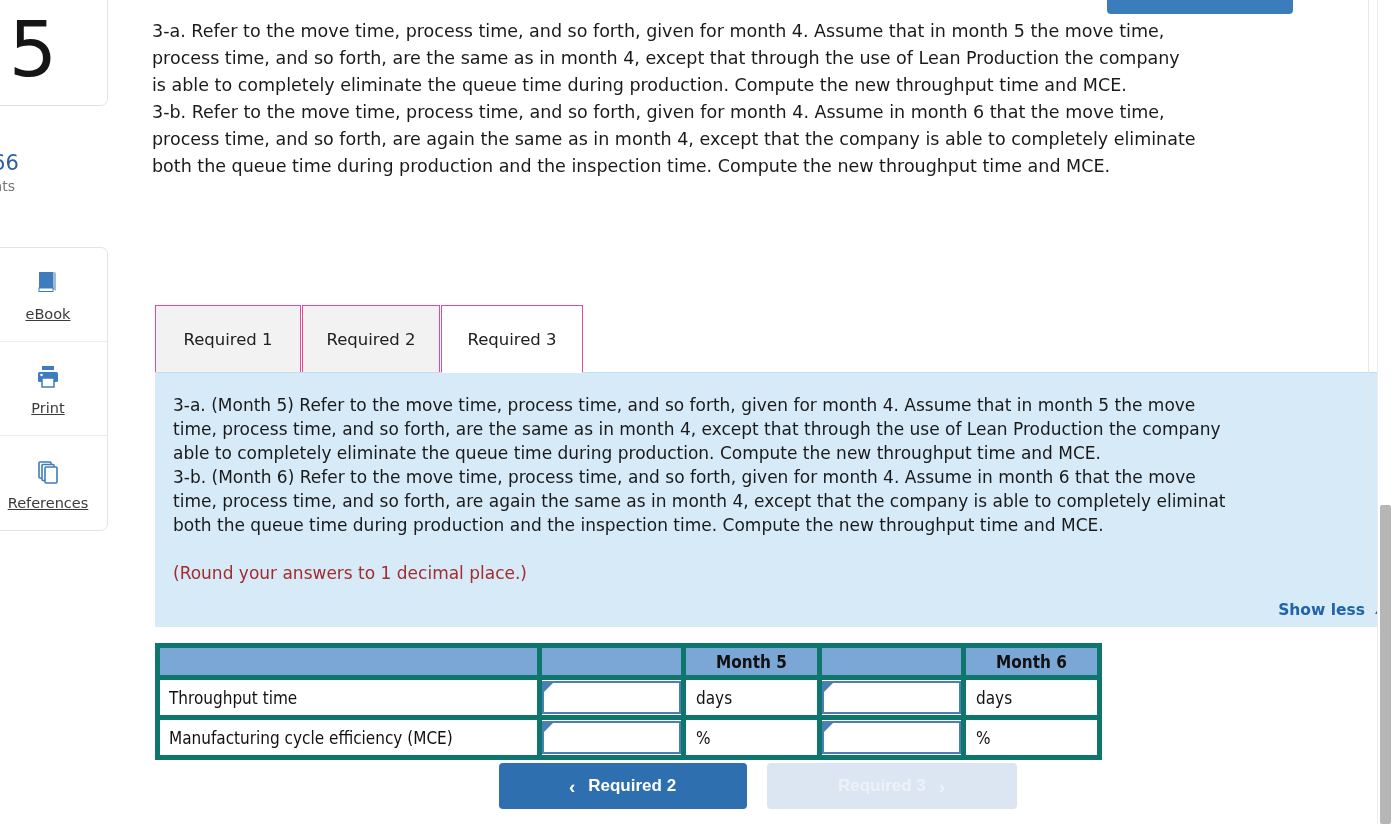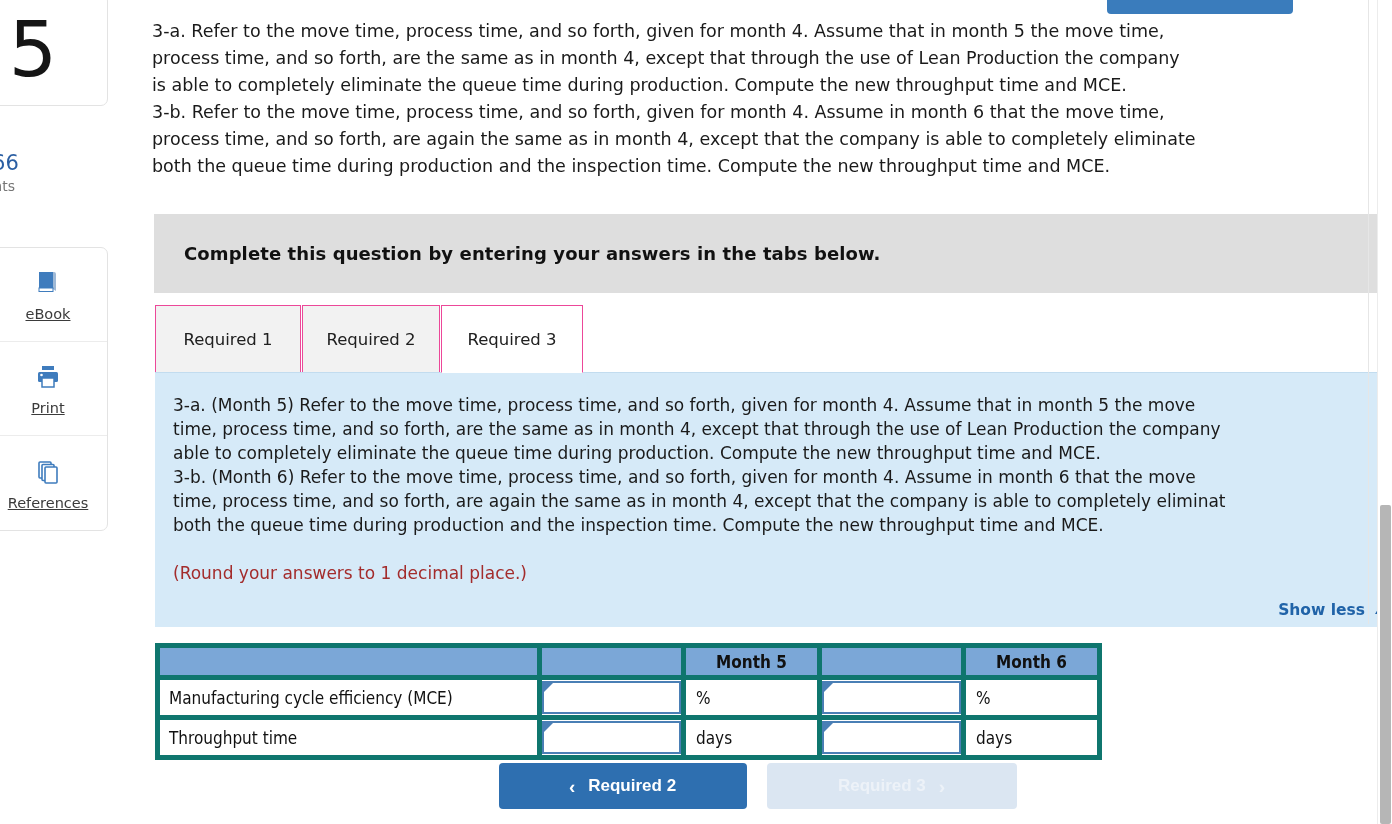--- a/index.html
+++ b/index.html
@@ -403,23 +403,20 @@
 
   <div id="top-blue-button"></div>
 
   <div id="question-intro">3-a. Refer to the move time, process time, and so forth, given for month 4. Assume that in month 5 the move time,
 process time, and so forth, are the same as in month 4, except that through the use of Lean Production the company
 is able to completely eliminate the queue time during production.  Compute the new throughput time and MCE.
 3-b. Refer to the move time, process time, and so forth, given for month 4. Assume in month 6 that the move time,
 process time, and so forth, are again the same as in month 4, except that the company is able to completely eliminate
 both the queue time during production and the inspection time. Compute the new throughput time and MCE.</div>
 
-  <div id="grey-banner">
-    <div class="banner-text">Complete this question by entering your answers in the tabs below.</div>
-  </div>
 
   <div id="tabstrip">
     <div class="tab" id="tab-0">
       <span>Required 1</span>
     </div>
     <div class="tab" id="tab-1">
       <span>Required 2</span>
     </div>
     <div class="tab active" id="tab-2">
       <span>Required 3</span>
@@ -445,41 +442,41 @@
       <tr>
         <th class="col-label"></th>
         <th class="col-input"></th>
         <th class="col-unit" style="border-left:none;">Month 5</th>
         <th class="col-input"></th>
         <th class="col-unit" style="border-left:none;">Month 6</th>
       </tr>
     </thead>
     <tbody>
       <tr>
+        <td class="rowlabel">Throughput time</td>
+        <td>
+          <div class="cellinput"></div>
+        </td>
+        <td class="unitcell">days</td>
+        <td>
+          <div class="cellinput"></div>
+        </td>
+        <td class="unitcell">days</td>
+      </tr>
+      <tr>
         <td class="rowlabel">Manufacturing cycle efficiency (MCE)</td>
         <td>
           <div class="cellinput"></div>
         </td>
         <td class="unitcell">%</td>
         <td>
           <div class="cellinput"></div>
         </td>
         <td class="unitcell">%</td>
       </tr>
-      <tr>
-        <td class="rowlabel">Throughput time</td>
-        <td>
-          <div class="cellinput"></div>
-        </td>
-        <td class="unitcell">days</td>
-        <td>
-          <div class="cellinput"></div>
-        </td>
-        <td class="unitcell">days</td>
-      </tr>
     </tbody>
   </table>
 
   <div id="nav-buttons">
     <div class="navbtn" id="nav-prev">
       <span class="chev">‹</span>
       <span>Required 2</span>
     </div>
     <div class="navbtn" id="nav-next">
       <span>Required 3</span>

